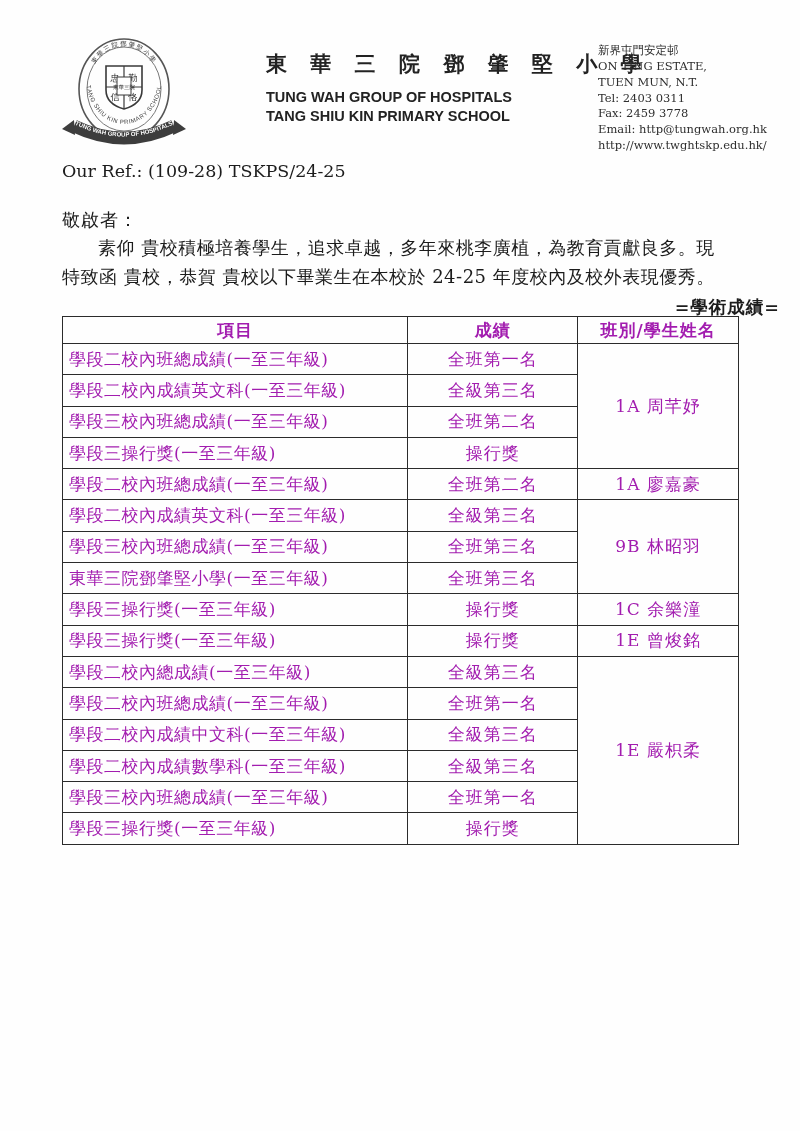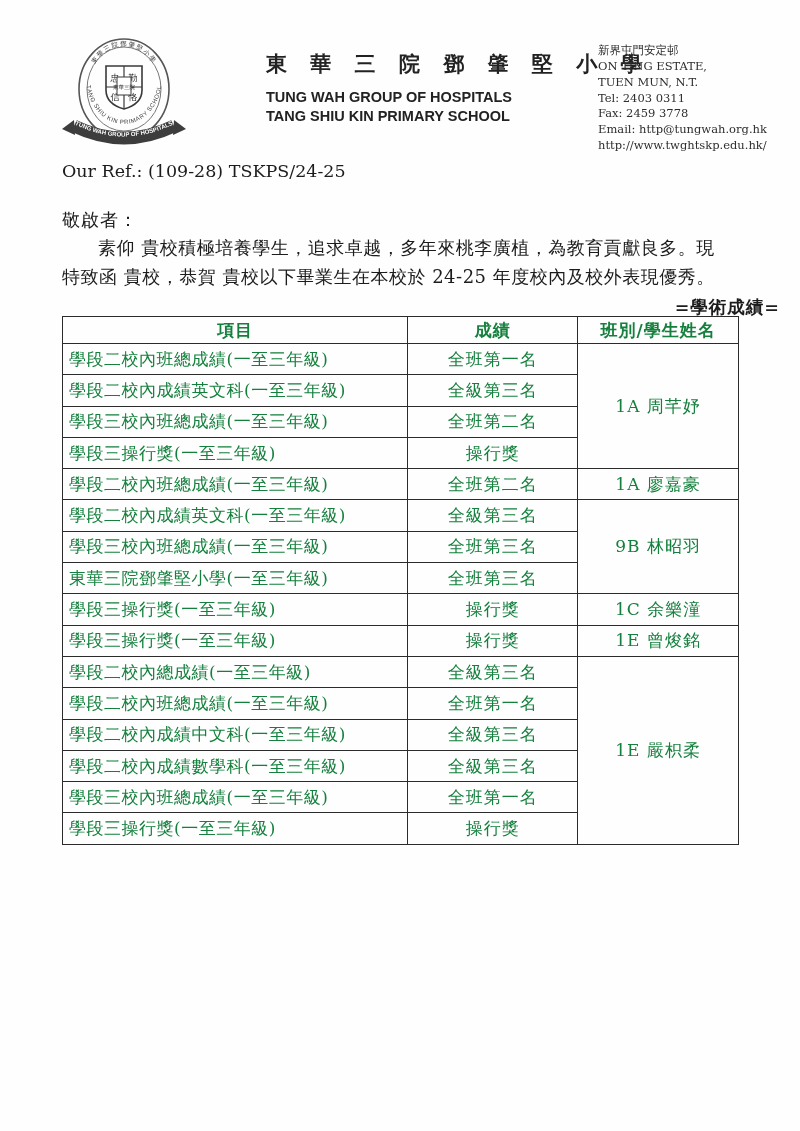--- a/index.html
+++ b/index.html
@@ -37,21 +37,21 @@
   .body-text { position:absolute; left:62px; top:208px; width:680px; font-size:18px; line-height:28.5px; letter-spacing:0.5px;margin-top:26px; }
   .body-line.indent { text-indent:36px; }
   
   .table-title {
     position:absolute; left:0; top:295px; width:780px;
     text-align:right; font-size:17.5px; font-weight:bold; letter-spacing:1px;
   }
   table.results {
     position:absolute; left:62px; top:316px;
     width:677px; border-collapse:collapse;
-    font-size:17px; color:#15803d;
+    font-size:17px; color:#a21caf;
   }
   table.results td, table.results th {
     border:1.6px solid #2b2b2b;
     padding:0 6px;
   }
   table.results th { height:27px; font-weight:bold; text-align:center; letter-spacing:1px; }
   table.results td { height:31.3px; }
   td.item-cell { text-align:left; padding-left:10px; letter-spacing:0.5px; }
   td.result-cell { text-align:center; letter-spacing:1px; }
   td.student-cell { text-align:center; letter-spacing:1px; }

